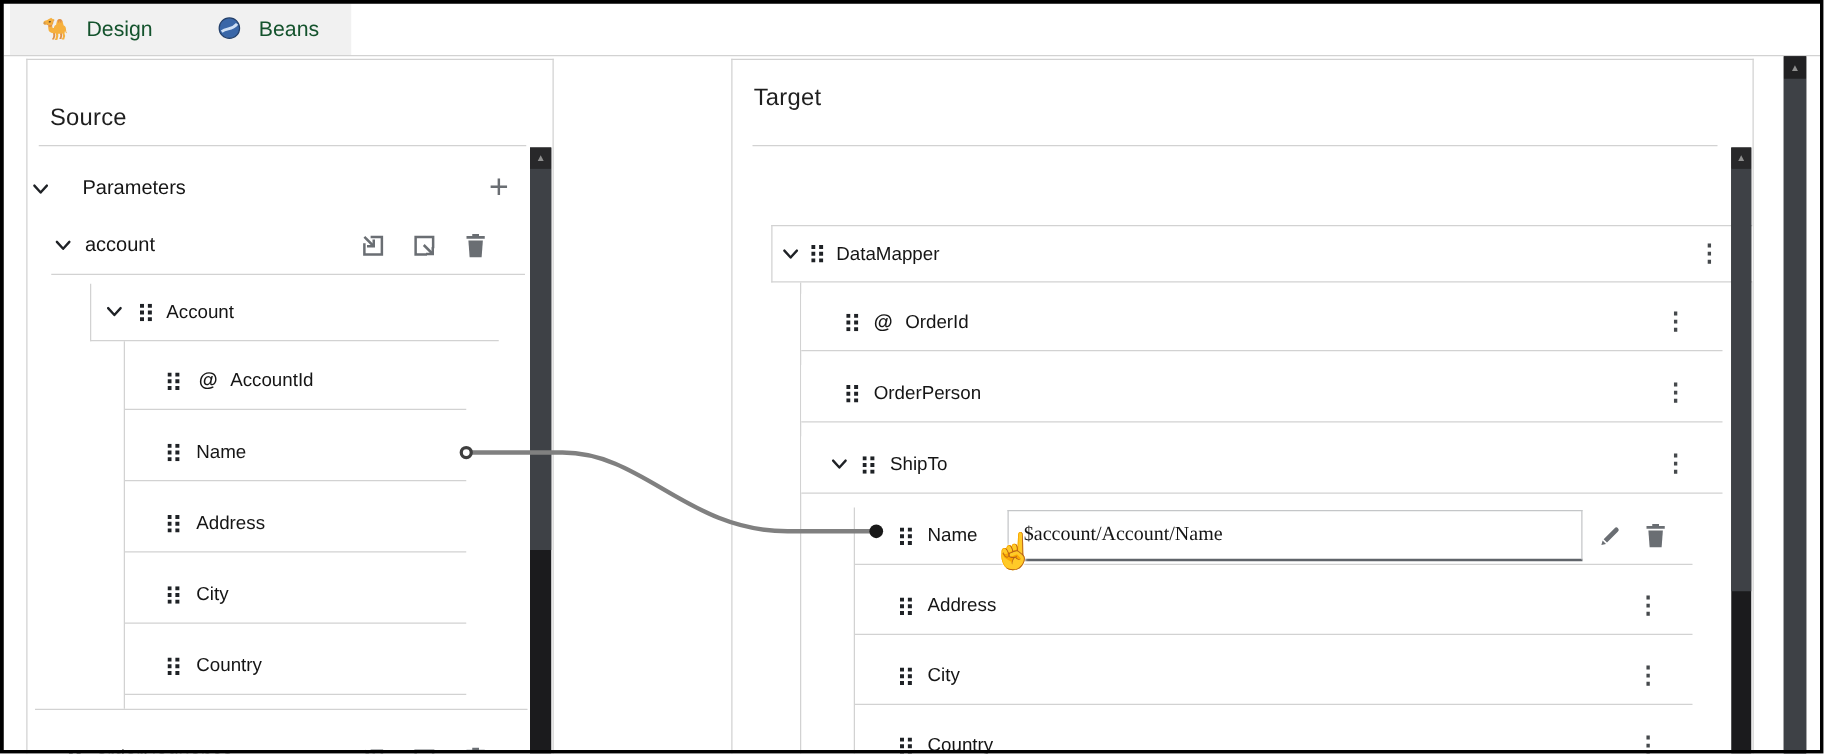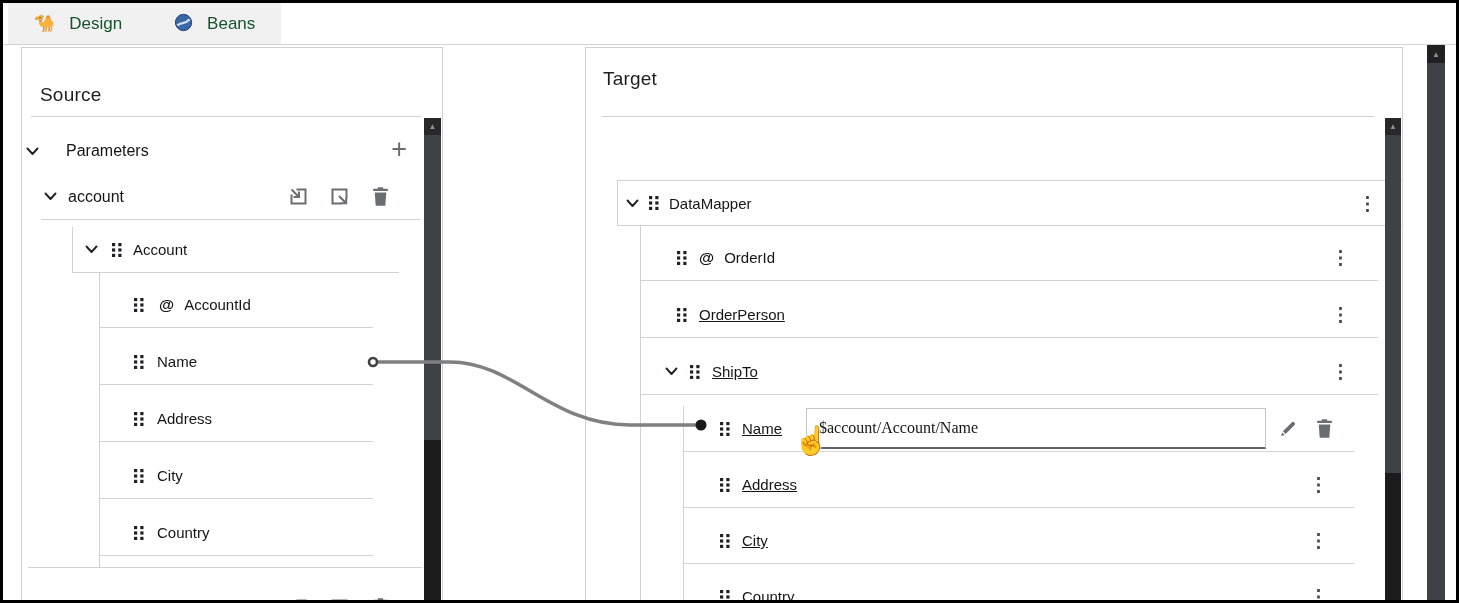--- a/index.html
+++ b/index.html
@@ -78,21 +78,21 @@
   .row-body .lbl-md { margin-left:8px; }
   .row-body .iconset { right:34px; }
   .box-shiporder { left:31px; top:132px; width:786px; border-top:1px solid #d2d2d2; padding-left:8px; }
   .box-shiporder .grip { margin-left:10px; }
   .box-shiporder .lbl { margin-left:10px; }
   .box-shiporder .kebab { position:absolute; right:26px; }
   .so-kids { left:54px; top:178px; width:738px; }
   .so-kids > .krow { padding-left:36px; }
   .so-kids > .krow.has-chev { padding-left:24px;text-align:right; }
   .so-kids > .krow.has-chev .grip { margin-left:12px; }
-  .so-kids .grip + .lbl { margin-left:12px;text-decoration:underline; }
+  .so-kids .grip + .lbl { margin-left:12px; }
   .so-kids .at { margin-left:12px; }
   .so-kids .at + .lbl { margin-left:10px; }
   .so-kids > .krow .kebab { position:absolute; right:28px; }
   .st-kids { position:relative; margin-left:42px; width:671px; border-left:1px solid #d2d2d2; }
   .st-kids .krow { padding-left:36px; margin-bottom:10px; }
   .st-kids .krow .kebab { position:absolute; right:26px; }
   .expr-input { position:absolute; left:122px; top:2px; width:460px; height:41px;
                 border:1px solid #c4c6c8; border-bottom:2px solid #60646a; background:#fff;
                 font-family:Liberation Serif, serif; font-size:16px; color:#151515; padding:16px 12px; }
   .edit-pencil { position:absolute; right:56px; width:20px; height:20px; cursor:pointer; }

